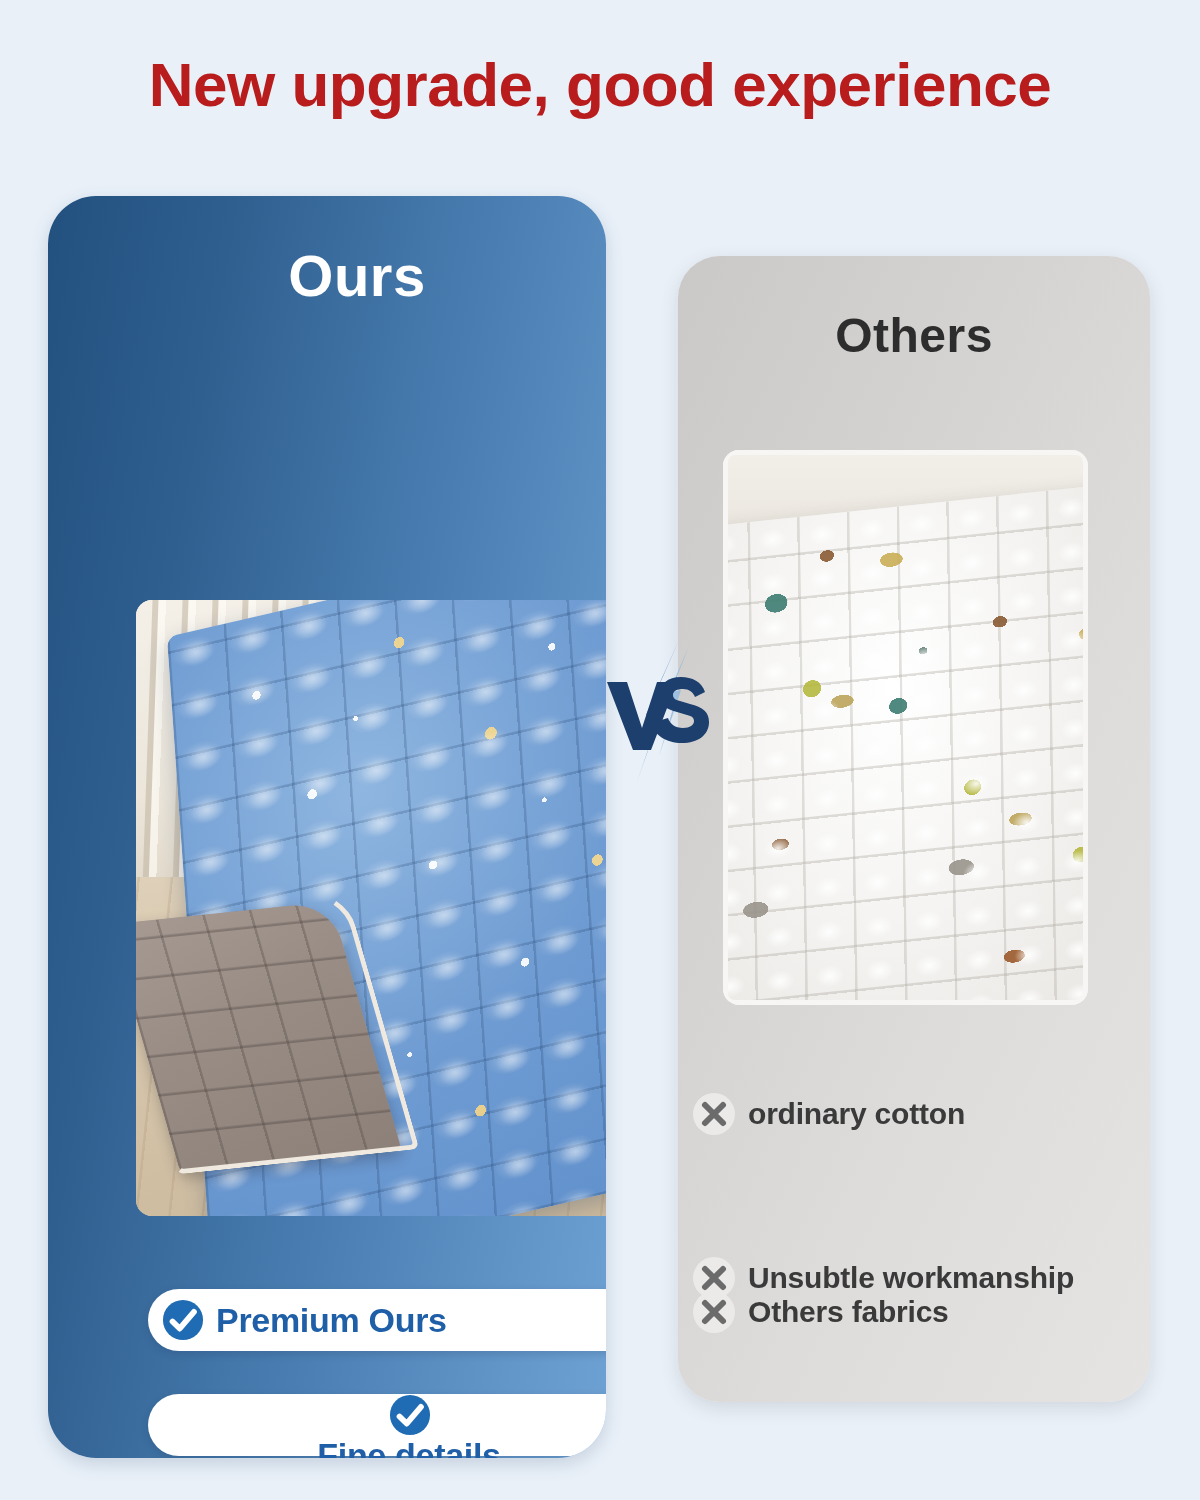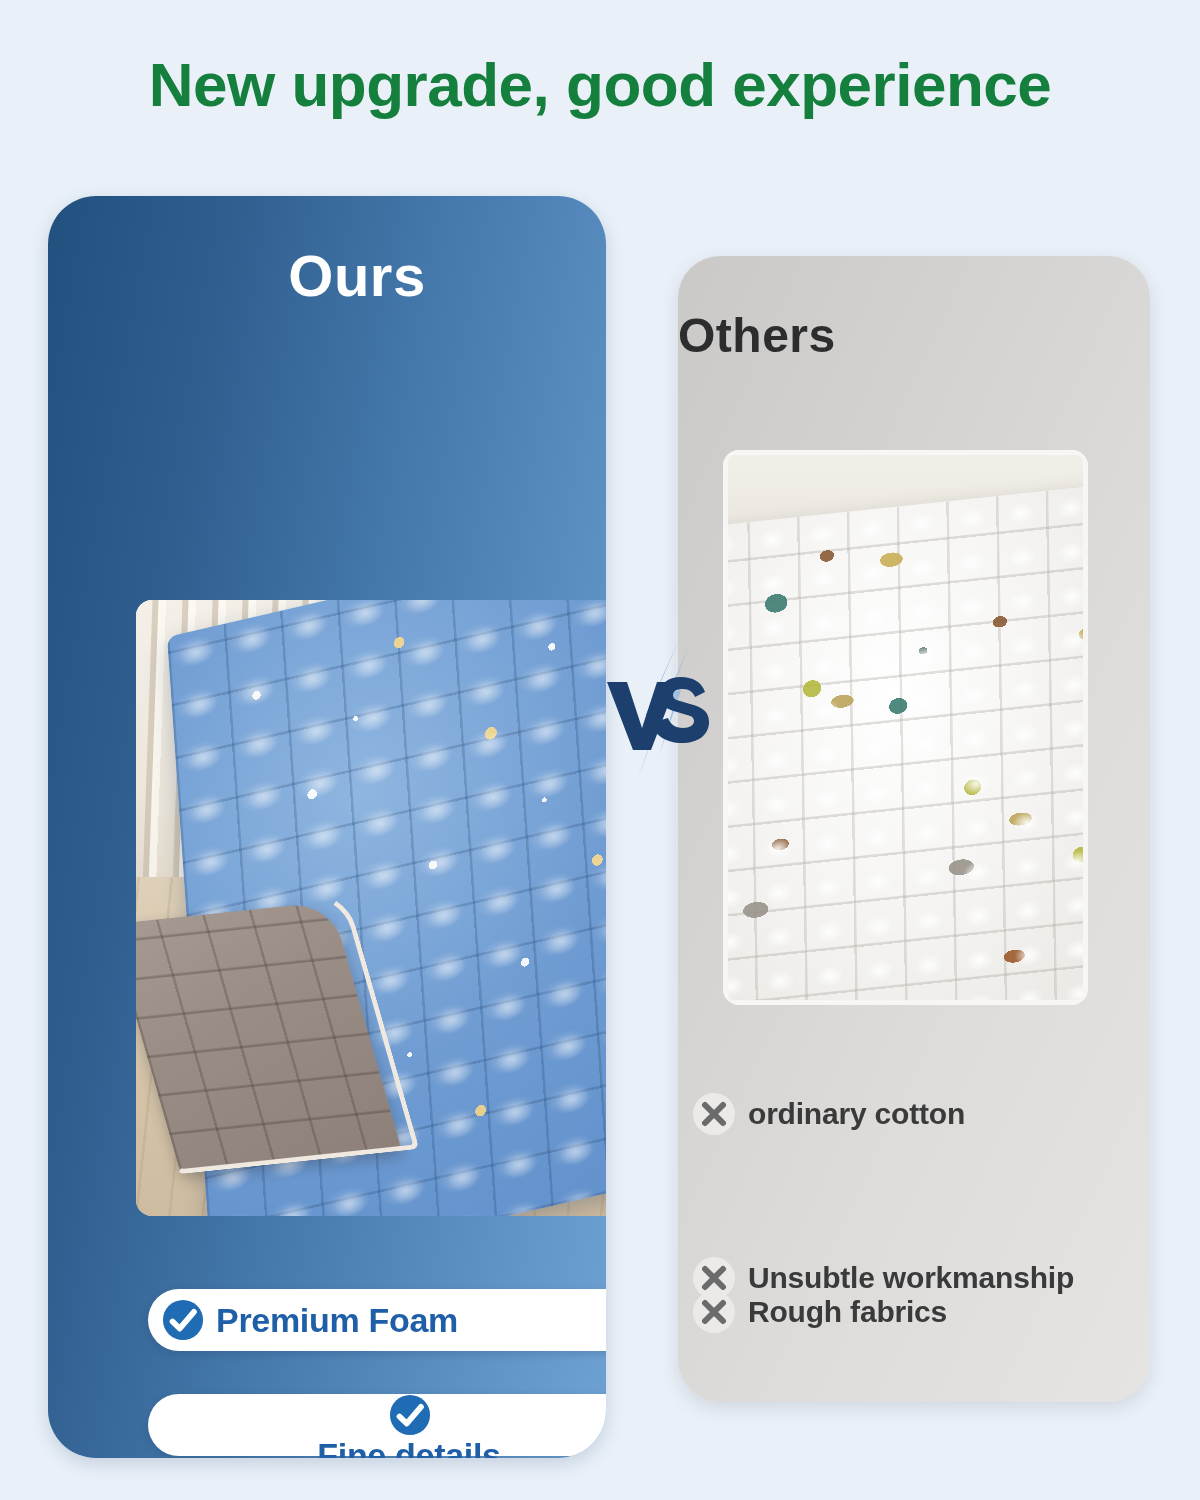--- a/index.html
+++ b/index.html
@@ -13,21 +13,21 @@
 
   
   .headline {
     position:absolute;
     left:0; top:52px;
     width:1200px;
     text-align:center;
     font-size:62px;
     font-weight:bold;
     letter-spacing:-0.5px;
-    color:#15803d;
+    color:#b91c1c;
     line-height:1.05;
   }
 
   
   .panel-ours {
     position:absolute;
     left:48px; top:196px;
     width:558px; height:1262px;
     border-radius:48px;
     background:linear-gradient(100deg,#22517f 0%,#2f5f8f 24%, #4a7eb2 58%, #6fa2d4 100%);
@@ -45,20 +45,21 @@
   }
 
   .panel-title-ours {
     position:absolute; left:0; top:46px; width:618px;
     text-align:center;
     font-size:58px; font-weight:bold; color:#ffffff;
     letter-spacing:0.5px;
   }
   .panel-title-others {
     position:absolute; left:0; top:52px; width:472px;
+    text-align:center;
     font-size:48px; font-weight:bold; color:#2d2d2d;
     letter-spacing:0.5px;
   }
 
   
   .photo {
     position:absolute;
     overflow:hidden;
     border-radius:16px;
     background:#d8cfc2;
@@ -323,21 +324,21 @@
     <div class="mat-fold-edge"></div>
   </div>
 
   <div class="pill pill-1">
     <span class="pill-check">
       <svg viewBox="0 0 44 44" width="42" height="42" aria-hidden="true">
         <circle cx="22" cy="22" r="21" fill="#1f6cb4"></circle>
         <path d="M11 23.5 L18.5 31 L33.5 13.5" fill="none" stroke="#ffffff" stroke-width="6" stroke-linecap="round" stroke-linejoin="round"></path>
       </svg>
     </span>
-    <span class="pill-label">Premium Foam</span>
+    <span class="pill-label">Premium Ours</span>
   </div>
 
   <div class="pill pill-2">
     <span class="pill-check">
       <svg viewBox="0 0 44 44" width="42" height="42" aria-hidden="true">
         <circle cx="22" cy="22" r="21" fill="#1f6cb4"></circle>
         <path d="M11 23.5 L18.5 31 L33.5 13.5" fill="none" stroke="#ffffff" stroke-width="6" stroke-linecap="round" stroke-linejoin="round"></path>
       </svg>
     </span>
     <span class="pill-label">Fine details</span>
@@ -379,21 +380,21 @@
   <span class="con-label">Unsubtle workmanship</span>
 </div>
 
 <div class="con-row con-3">
   <span class="con-x">
     <svg viewBox="0 0 44 44" width="44" height="44" aria-hidden="true">
       <circle cx="22" cy="22" r="21" fill="#eceae8"></circle>
       <path d="M13 13 L31 31 M31 13 L13 31" fill="none" stroke="#6b6b6b" stroke-width="6" stroke-linecap="round"></path>
     </svg>
   </span>
-  <span class="con-label">Rough fabrics</span>
+  <span class="con-label">Others fabrics</span>
 </div>
 
 <div class="vs-badge">
   <svg viewBox="0 0 120 150" width="120" height="150" aria-hidden="true">
 
     <path d="M78 4 L52 62 L66 60 L36 146 L60 76 L45 79 Z" fill="#2f6bb0" opacity="0.95"></path>
     <path d="M88 10 L70 56 L80 54 L58 120 L74 66 L63 68 Z" fill="#8fb6dd" opacity="0.8"></path>
 
     <path d="M6 46 L26 46 L41 92 L56 46 L76 46 L50 114 L32 114 Z" fill="#1c3f6e"></path>
 

